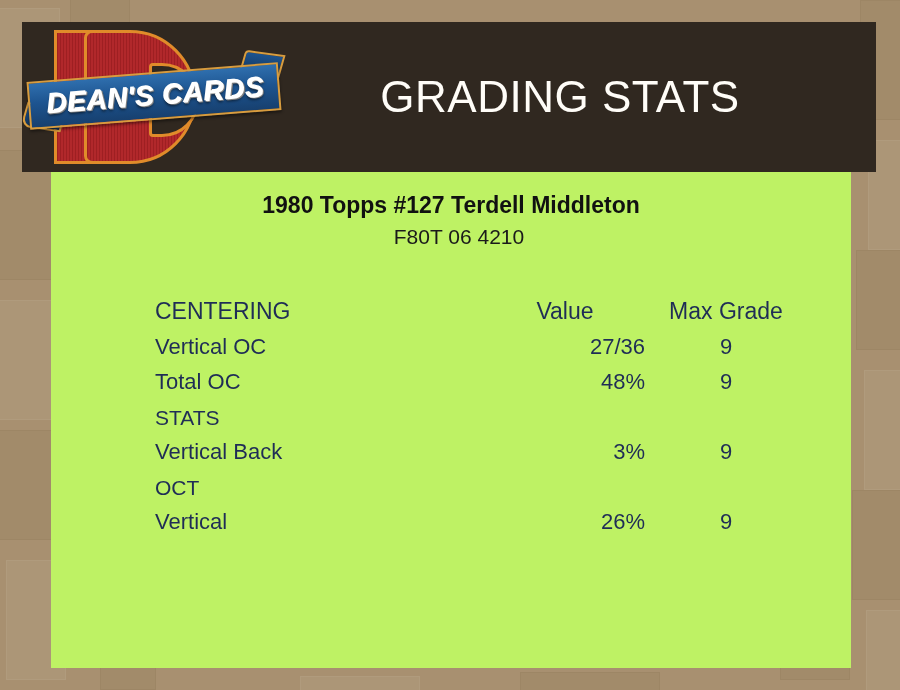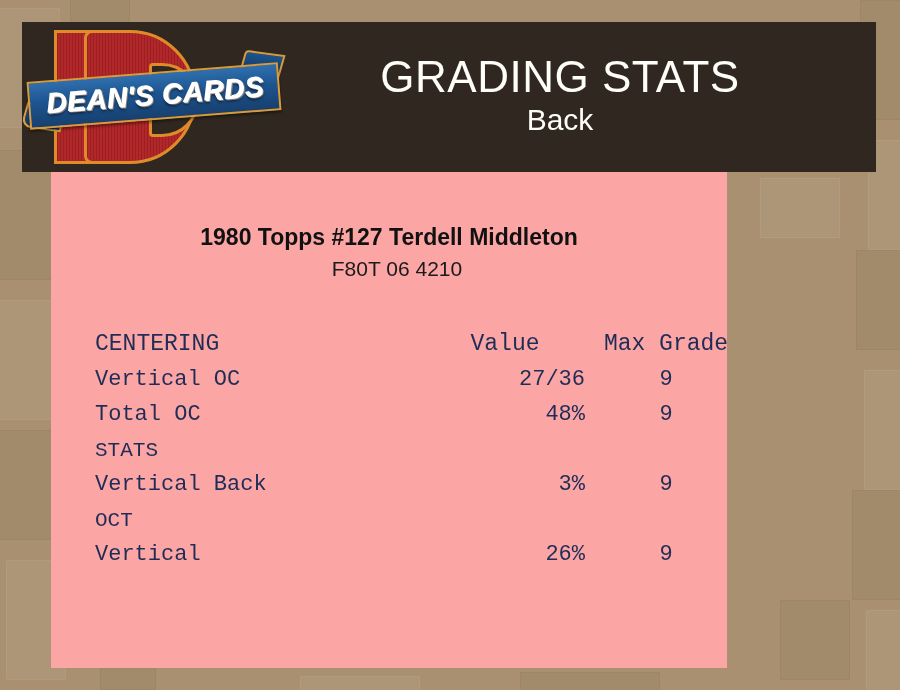--- a/index.html
+++ b/index.html
@@ -141,47 +141,46 @@
   #app-subtitle {
     font-size: 30px;
     font-weight: normal;
     line-height: 1.35;
   }
 
   
   #panel {
     position: absolute;
     left: 51px; top: 172px;
-    width: 676px; height: 496px;
-    background: #fca5a5;
-    padding-top: 52px;
+    width: 800px; height: 496px;
+    background: #bef264;
+    padding-top: 20px;
   }
 
   #card-title {
     text-align: center;
     font-size: 23px;
     font-weight: bold;
     color: #111111;
     margin: 0 0 6px 0;
   }
   #card-code {
     text-align: center;
     font-size: 21px;
     font-weight: normal;
     color: #1a1a1a;
     margin: 0 0 40px 16px;
   }
 
   
   #stats-table {
     width: 652px;
-    margin-left: 44px;
+    margin-left: 104px;
     border-collapse: collapse;
     color: #1f2d56;
-    font-family: Liberation Mono, monospace;
   }
   #stats-table th, #stats-table td {
     padding: 0;
     font-weight: normal;
   }
   .col-name  { width: 330px; text-align: left; }
   .col-value { width: 160px; text-align: right; }
   .col-grade { width: 162px; text-align: center; }
 
   thead th {
@@ -242,21 +241,20 @@
       </div>
     </div>
     <div class="ribbon-tail l"></div>
     <div class="ribbon-tail r"></div>
     <div class="ribbon"></div>
     <div class="ribbon-text">DEAN'S CARDS</div>
   </div>
 
   <div id="header-titles">
     <div id="app-title">GRADING STATS</div>
-    <div id="app-subtitle">Back</div>
   </div>
 
 </div>
 
 <div id="panel">
 
   <div id="card-title">1980 Topps #127 Terdell Middleton</div>
   <div id="card-code">F80T 06 4210</div>
 
   <table id="stats-table">

